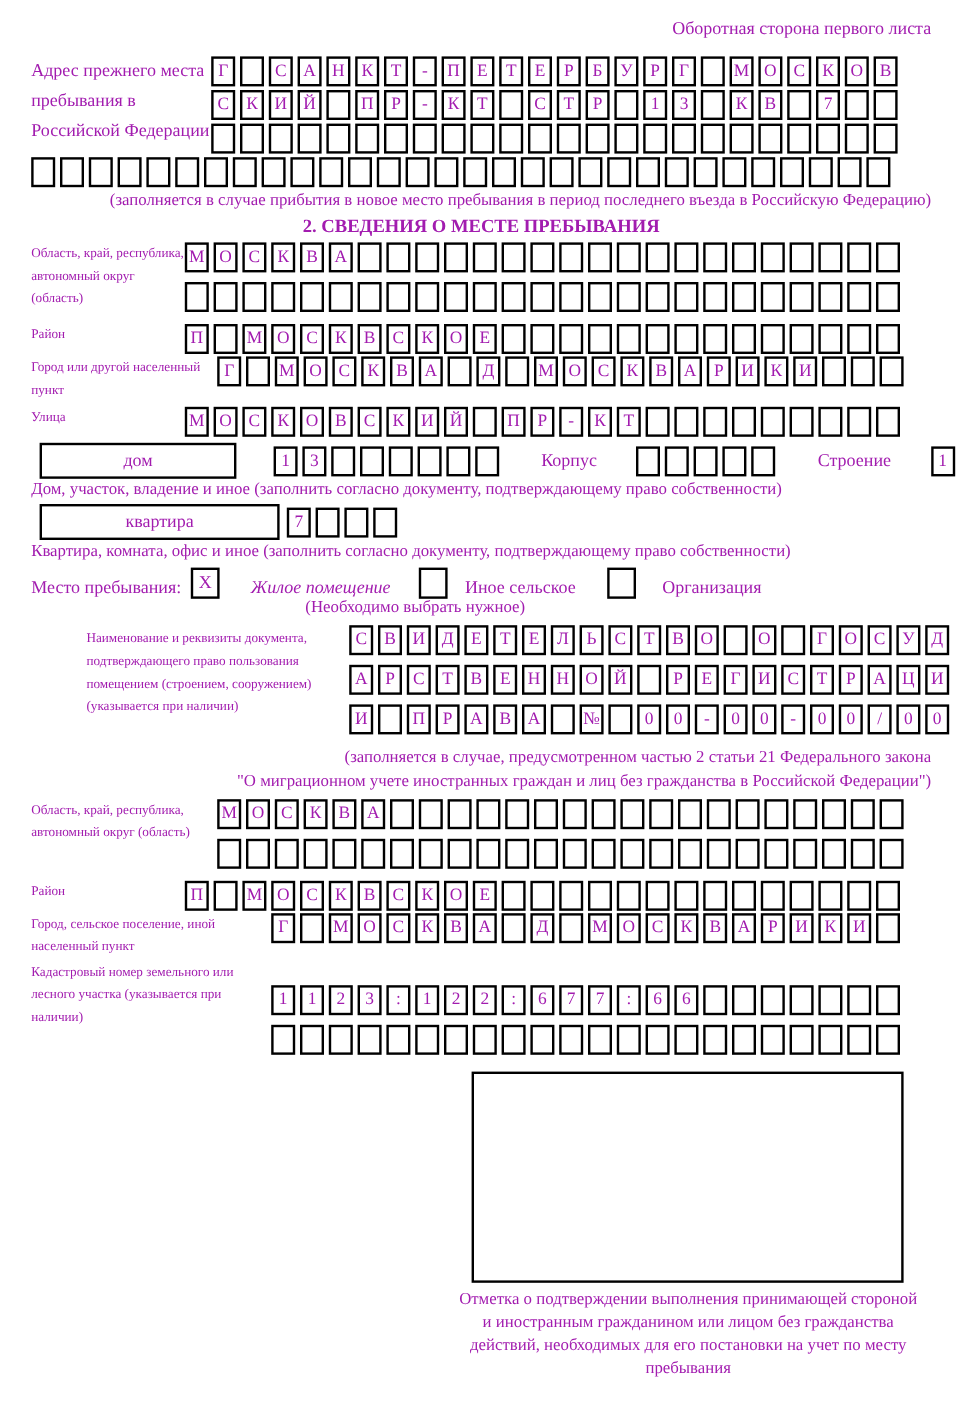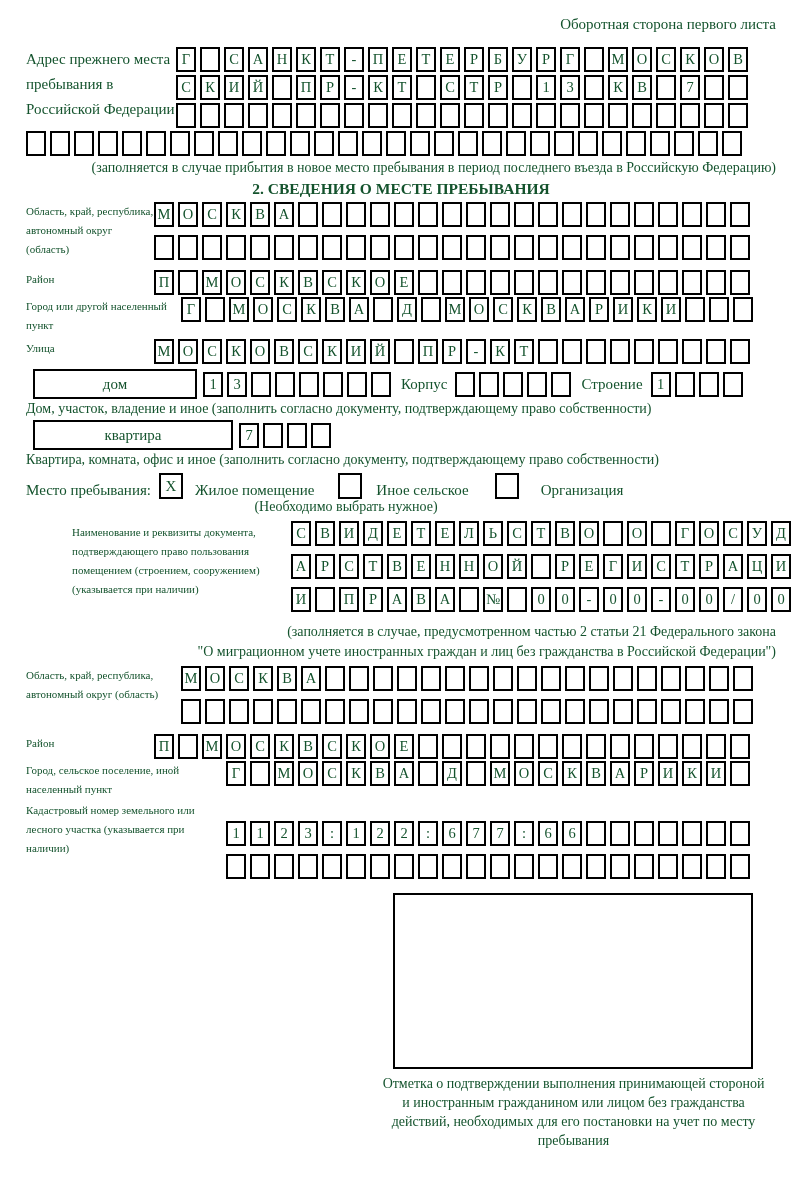--- a/index.html
+++ b/index.html
@@ -1,21 +1,21 @@
 <!DOCTYPE html>
 <html><head>
 <meta charset="utf-8">
 <style>
   html,body{margin:0;padding:0;background:#fff;}
   .page{
     position:relative;
     width:800px;height:1180px;
     box-sizing:border-box;
     padding:6px 24px 0 26px;
-    background:#fff;color:#14532d;
+    background:#fff;color:#a21caf;
     font-family:"Liberation Serif","DejaVu Serif",serif;
     font-size:15px;
     overflow:hidden;
   }
   .header-note{margin-top:10px;text-align:right;font-size:15px;}
   .rowflex{display:flex;align-items:flex-start;}
   .flabel{font-size:11px;line-height:19px;flex:none;}
   .lw128{width:128px;}
   .lw150{width:150px;line-height:25px;font-size:15px;}
   .lw155{width:155px;}
@@ -27,21 +27,21 @@
   .cell{
     flex:none;display:inline-flex;align-items:center;justify-content:center;
     width:20px;height:25px;margin-right:4px;
     border:2px solid #000;box-sizing:border-box;
     font-size:14.5px;line-height:1;
   }
   .caption{font-size:14px;}
   .center{text-align:right;}
   .sec-title{text-align:center;font-weight:bold;font-size:15.5px;}
   .mt2{margin-top:2px;}.mt3{margin-top:3px;}.mt4{margin-top:4px;}
-  .mt5{margin-top:5px;}.mt6{margin-top:6px;}.mt14{margin-top:14px;}
+  .mt5{margin-top:5px;gap:25px;}.mt6{margin-top:6px;}.mt14{margin-top:14px;}
   .house-row{display:flex;align-items:center;margin-left:7px;}
   .wbox{
     flex:none;display:flex;align-items:center;justify-content:center;
     height:30px;border:2px solid #000;box-sizing:border-box;font-size:15px;
   }
   .w164{width:164px;}
   .w200{width:200px;}
   .ml4{margin-left:4px;}.ml6{margin-left:6px;}
   .inline-label{flex:none;font-size:15px;margin-right:4px;}
   .stay-row{display:flex;align-items:flex-end;margin-top:5px;}
@@ -381,21 +381,21 @@
         <span class="cell"></span>
         <span class="cell"></span>
         <span class="cell"></span>
       </div>
   </div>
   <div class="caption mt2">Квартира, комната, офис и иное (заполнить согласно документу, подтверждающему право собственности)</div>
 
   <div class="stay-row">
     <span class="stay-label">Место пребывания:</span>
     <span class="checkbox">X</span>
-    <span class="opt-label" style="margin-left:12px;">Жилое помещение</span>
+    <span class="opt-label" style="margin-left:26px;font-style:italic;">Жилое помещение</span>
     <span class="checkbox" style="margin-left:24px;"></span>
     <span class="opt-label" style="margin-left:14px;">Иное сельское</span>
     <span class="checkbox" style="margin-left:26px;"></span>
     <span class="opt-label" style="margin-left:22px;">Организация</span>
   </div>
   <div class="note-center">(Необходимо выбрать нужное)</div>
 
   <div class="doc-block">
     <div class="flabel doc-label">Наименование и реквизиты документа, подтверждающего право пользования помещением (строением, сооружением) (указывается при наличии)</div>
     <div class="cellcol gap8 doc-cells">

